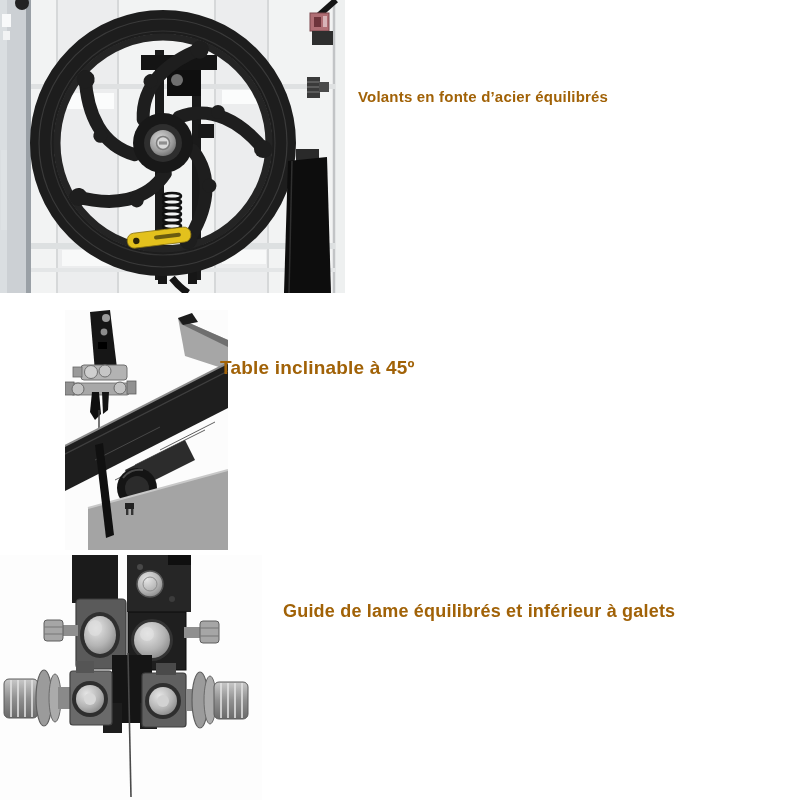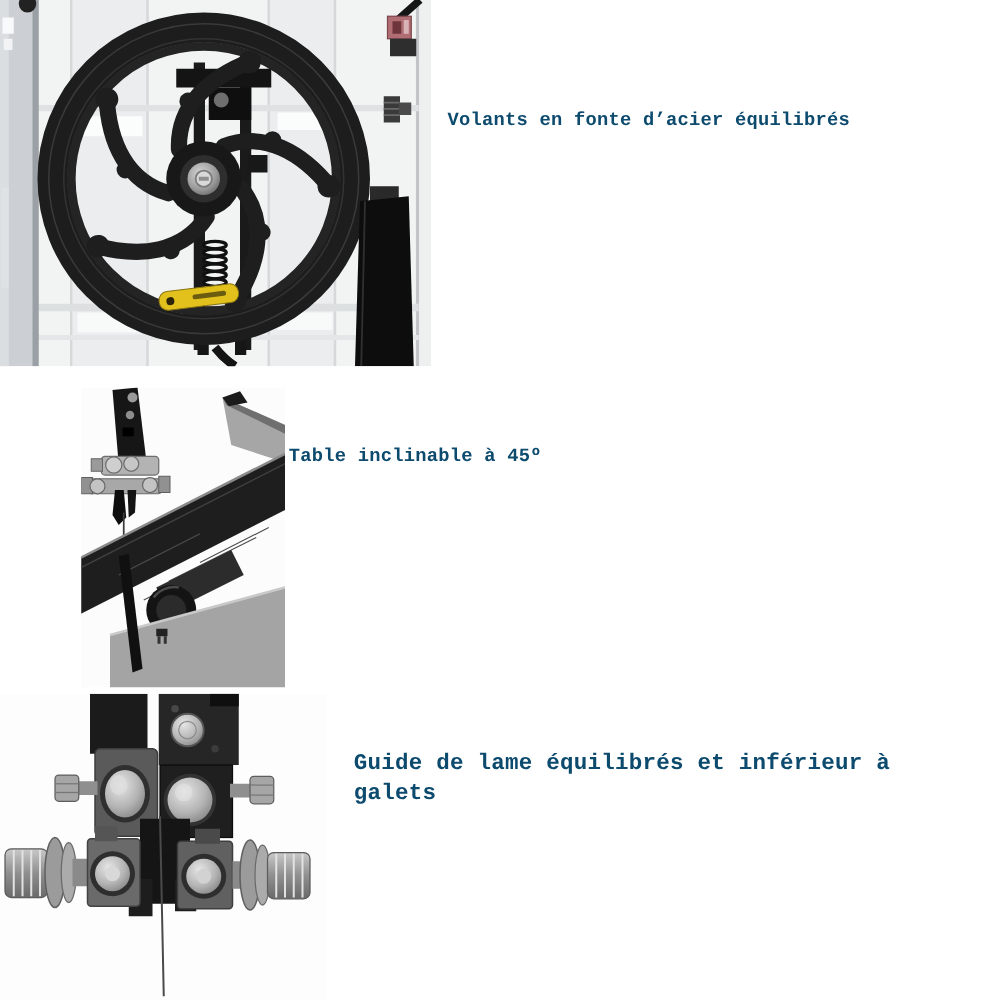--- a/index.html
+++ b/index.html
@@ -3,25 +3,25 @@
 <meta charset="utf-8">
 <style>
   html,body{margin:0;padding:0;}
   body{
     width:800px;height:800px;position:relative;background:#ffffff;
     font-family:"DejaVu Sans","Liberation Sans",sans-serif;overflow:hidden;
   }
   .fig{position:absolute;}
   .fig svg{display:block;}
   .caption{
-    position:absolute;color:#0c4a6e;font-weight:bold;
-    font-family:Liberation Mono, monospace;
+    position:absolute;color:#a16207;font-weight:bold;
+    font-family:Liberation Sans, sans-serif;
   }
   #caption-flywheel{left:358px;top:88px;font-size:15px;white-space:nowrap;letter-spacing:.2px;}
-  #caption-table{left:231px;top:357px;font-size:15px;white-space:nowrap;letter-spacing:.2px;}
+  #caption-table{left:220px;top:357px;font-size:19px;white-space:nowrap;letter-spacing:.2px;}
   #caption-guide{left:283px;top:599px;font-size:18px;width:430px;line-height:24px;letter-spacing:.2px;}
 </style>
 </head>
 <body>
 
 <div class="fig" style="left:0;top:0;width:345px;height:293px">
   <svg width="345" height="293" viewBox="0 0 345 293">
     <defs>
       <radialGradient id="hubMetal" cx="40%" cy="35%" r="80%">
         <stop offset="0%" stop-color="#d8d8d8"></stop>

